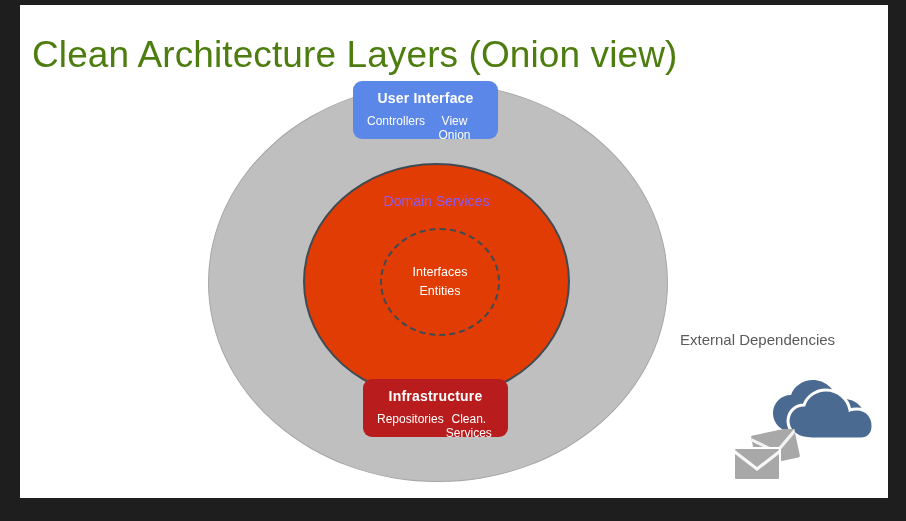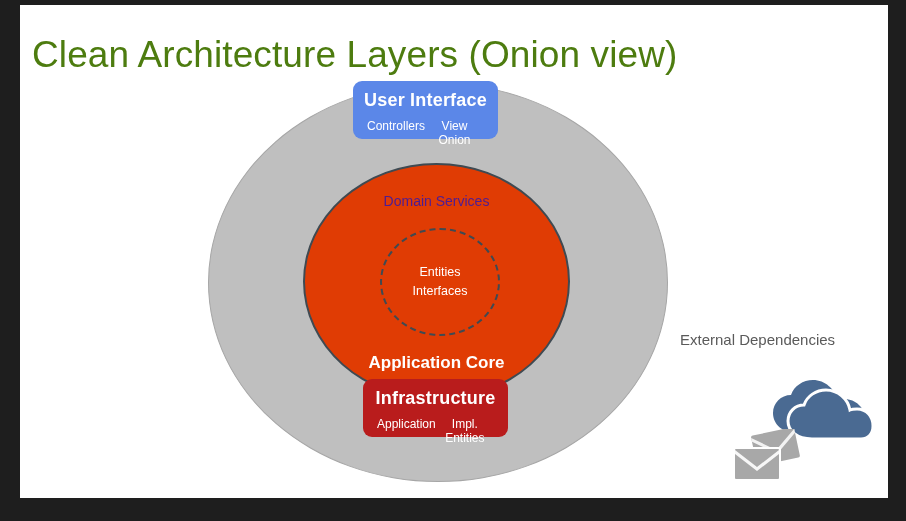--- a/index.html
+++ b/index.html
@@ -77,21 +77,21 @@
     border: 2.5px dashed #3f4a52;
     box-sizing: border-box;
   }
 
   .core-label-top {
     position: absolute;
     left: 283px;
     top: 188px;
     width: 267px;
     text-align: center;
-    color: #4c1d95;
+    color: #8b5cf6;
     font-size: 14px;
     font-weight: 400;
   }
   .core-label-inner {
     position: absolute;
     left: 360px;
     top: 258px;
     width: 120px;
     text-align: center;
     color: #ffffff;
@@ -113,21 +113,21 @@
   .ring-card {
     position: absolute;
     border-radius: 9px;
     box-sizing: border-box;
     text-align: center;
     padding-top: 9px;
   }
   .ring-card .card-title {
     display: block;
     color: #ffffff;
-    font-size: 18px;
+    font-size: 14px;
     font-weight: bold;
     letter-spacing: 0.2px;
   }
   .ring-card .card-sub {
     display: flex;
     justify-content: flex-end;
     padding: 0 14px;
     margin-top: 8px;
   }
   .ring-card .card-sub span {
@@ -214,39 +214,38 @@
 
     <div class="ellipse-outer"></div>
 
     <div class="ellipse-core"></div>
 
     <div class="core-label-top">Domain Services</div>
 
     <div class="dashed-circle"></div>
 
     <div class="core-label-inner">
+      <div>Interfaces</div>
       <div>Entities</div>
-      <div>Interfaces</div>
-    </div>
-
-    <div class="core-label-bottom">Application Core</div>
+    </div>
+
 
     <div class="ring-card card-ui">
       <span class="card-title">User Interface</span>
       <span class="card-sub">
         <span>Controllers</span>
         <span>View Onion</span>
       </span>
     </div>
 
     <div class="ring-card card-infra">
       <span class="card-title">Infrastructure</span>
       <span class="card-sub">
-        <span>Application</span>
-        <span>Impl. Entities</span>
+        <span>Repositories</span>
+        <span>Clean. Services</span>
       </span>
     </div>
 
   </div>
 
   <div id="external">
 
     <div id="external-title">External Dependencies</div>
 
     <div class="icon-cloud">

